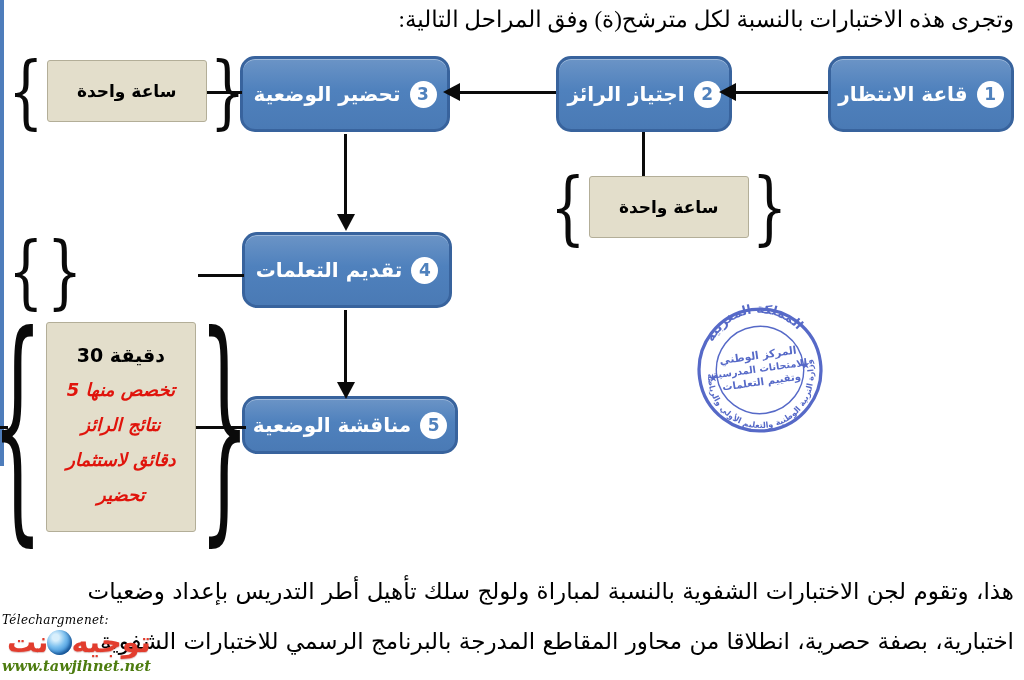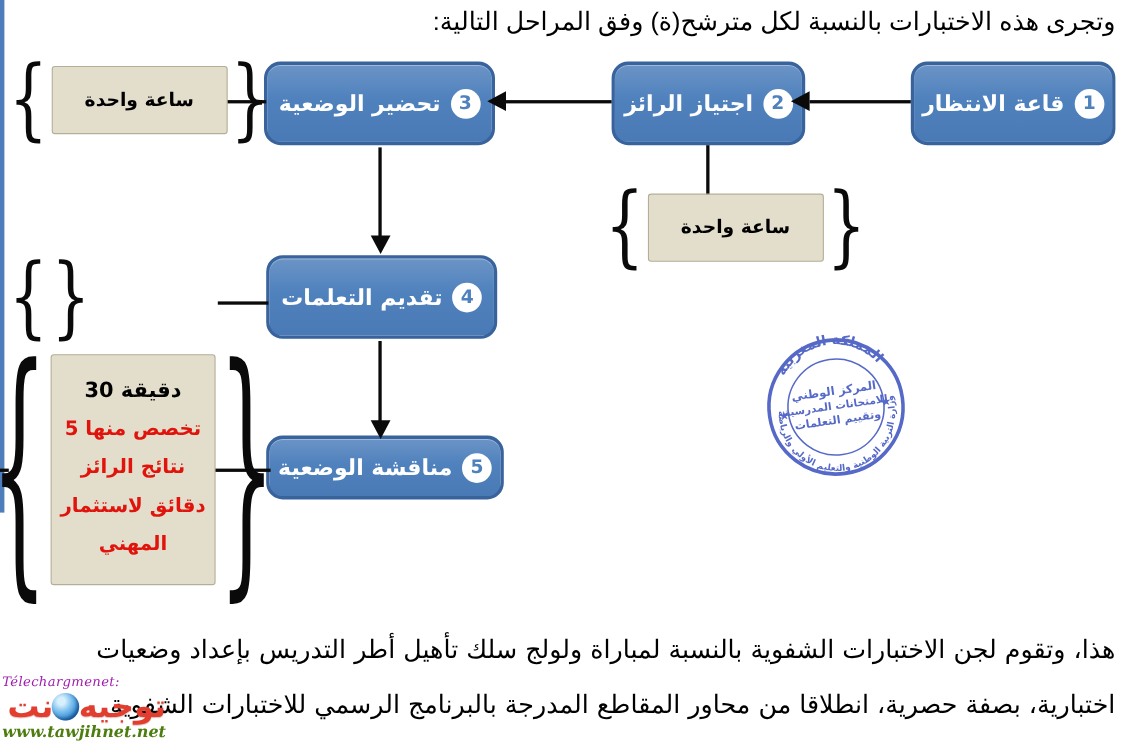--- a/index.html
+++ b/index.html
@@ -2,21 +2,21 @@
 <html lang="ar"><head>
 <meta charset="utf-8">
 <style>
   html,body{margin:0;padding:0;background:#888;}
   .canvas{position:relative;width:1024px;height:680px;background:#ffffff;overflow:hidden;
           font-family:"DejaVu Sans",sans-serif;color:#000;}
   
   .left-strip{position:absolute;left:0;top:0;width:4px;height:466px;background:#4e7dbb;}
   
   .title{position:absolute;right:10px;top:6px;font-size:23px;direction:rtl;white-space:nowrap;
-         font-family:Liberation Sans, sans-serif;}
+         font-family:Liberation Serif, serif;}
   
   .stepbox{position:absolute;border:3px solid #38639d;border-radius:15px;
            background:linear-gradient(180deg,#6b94c6 0%,#4f81bd 45%,#4a7ab5 100%);
            box-shadow:inset 0 1px 0 rgba(255,255,255,.35);box-sizing:border-box;}
   .step-inner{display:flex;direction:rtl;align-items:center;justify-content:center;gap:9px;
               width:100%;height:100%;color:#fff;font-weight:bold;font-size:20px;}
   .num{width:27px;height:27px;border-radius:50%;background:#fff;color:#4f81bd;flex:0 0 auto;
        display:flex;align-items:center;justify-content:center;font-size:17px;font-weight:bold;}
   .s1{left:828px;top:56px;width:186px;height:76px}
   .s2{left:556px;top:56px;width:176px;height:76px}
@@ -49,30 +49,30 @@
   .cobig{left:-8px;top:322px}
   .br{font-family:"DejaVu Serif",serif;font-size:56px;line-height:1;color:#0a0a0a;
       transform:scaleY(1.45);transform-origin:center;}
   .brbig{font-family:"DejaVu Serif",serif;font-size:80px;line-height:1;color:#0a0a0a;
          transform:scaleY(3.05) scaleX(1.0);transform-origin:center;}
   .cbox{background:#e3decb;border:1px solid #b3ae98;border-radius:3px;display:flex;
         align-items:center;justify-content:center;font-weight:bold;font-size:17px;box-sizing:border-box;}
   .cbox-sm{width:160px;height:62px;}
   .cbox-big{width:150px;height:210px;flex-direction:column;justify-content:flex-start;padding-top:16px;}
   .d30{font-size:19px;font-weight:bold;direction:ltr;line-height:33px;}
-  .redline{color:#e0140c;font-size:18px;font-weight:bold;direction:rtl;line-height:35px;white-space:nowrap;}
+  .redline{color:#e0140c;font-size:18px;font-weight:bold;direction:rtl;line-height:35px;white-space:nowrap;font-style:italic;}
   
   .stamp{position:absolute;left:694px;top:304px;width:132px;height:132px;opacity:.88;filter:blur(.35px);}
   
   .para{position:absolute;right:10px;top:566px;width:990px;direction:rtl;text-align:right;
         font-size:23px;line-height:50px;}
   .para div{white-space:nowrap;}
   
   .wm{position:absolute;left:2px;top:613px;z-index:5;}
-  .wm-label{font-family:"DejaVu Serif",serif;font-style:italic;font-size:12px;color:#a21caf;letter-spacing:.3px;}
+  .wm-label{font-family:"DejaVu Serif",serif;font-style:italic;font-size:12px;color:#000000;letter-spacing:.3px;}
   .wm-logo{display:flex;direction:rtl;align-items:center;gap:1px;color:#e23d2e;
            font-weight:bold;font-size:29px;line-height:30px;text-shadow:0 1px 1px rgba(120,0,0,.25);}
   .globe{width:25px;height:25px;border-radius:50%;flex:0 0 auto;margin:0 -2px;
          background:radial-gradient(circle at 35% 30%,#d8effc 0 14%,#7cc0ef 40%,#2b82cf 75%,#155a9e 100%);
          box-shadow:inset -2px -2px 3px rgba(0,30,80,.45);}
   .wm-url{font-family:"DejaVu Serif",serif;font-style:italic;font-weight:bold;font-size:14.5px;color:#4d7c0f;}
 </style>
 </head>
 <body>
 
@@ -148,21 +148,21 @@
     <span class="br">}</span>
   </div>
 
   <div class="co cobig">
     <span class="brbig">{</span>
     <span class="cbox cbox-big">
       <span class="d30">30 دقيقة</span>
       <span class="redline">تخصص منها 5</span>
       <span class="redline">نتائج الرائز</span>
       <span class="redline">دقائق لاستثمار</span>
-      <span class="redline">المهني</span>
+      <span class="redline">تحضير</span>
     </span>
     <span class="brbig">}</span>
   </div>
 
   <svg class="stamp" viewBox="0 0 130 130">
     <g transform="rotate(-8 65 65)" fill="none" stroke="#3f55c0">
       <circle cx="65" cy="65" r="60" stroke-width="3.2"></circle>
       <circle cx="65" cy="65" r="43" stroke-width="1.4"></circle>
       <path id="arcTop" d="M 16,74 A 51,51 0 1 1 114,74" stroke="none"></path>
       <path id="arcBot" d="M 15,56 A 52,52 0 1 0 115,56" stroke="none"></path>

